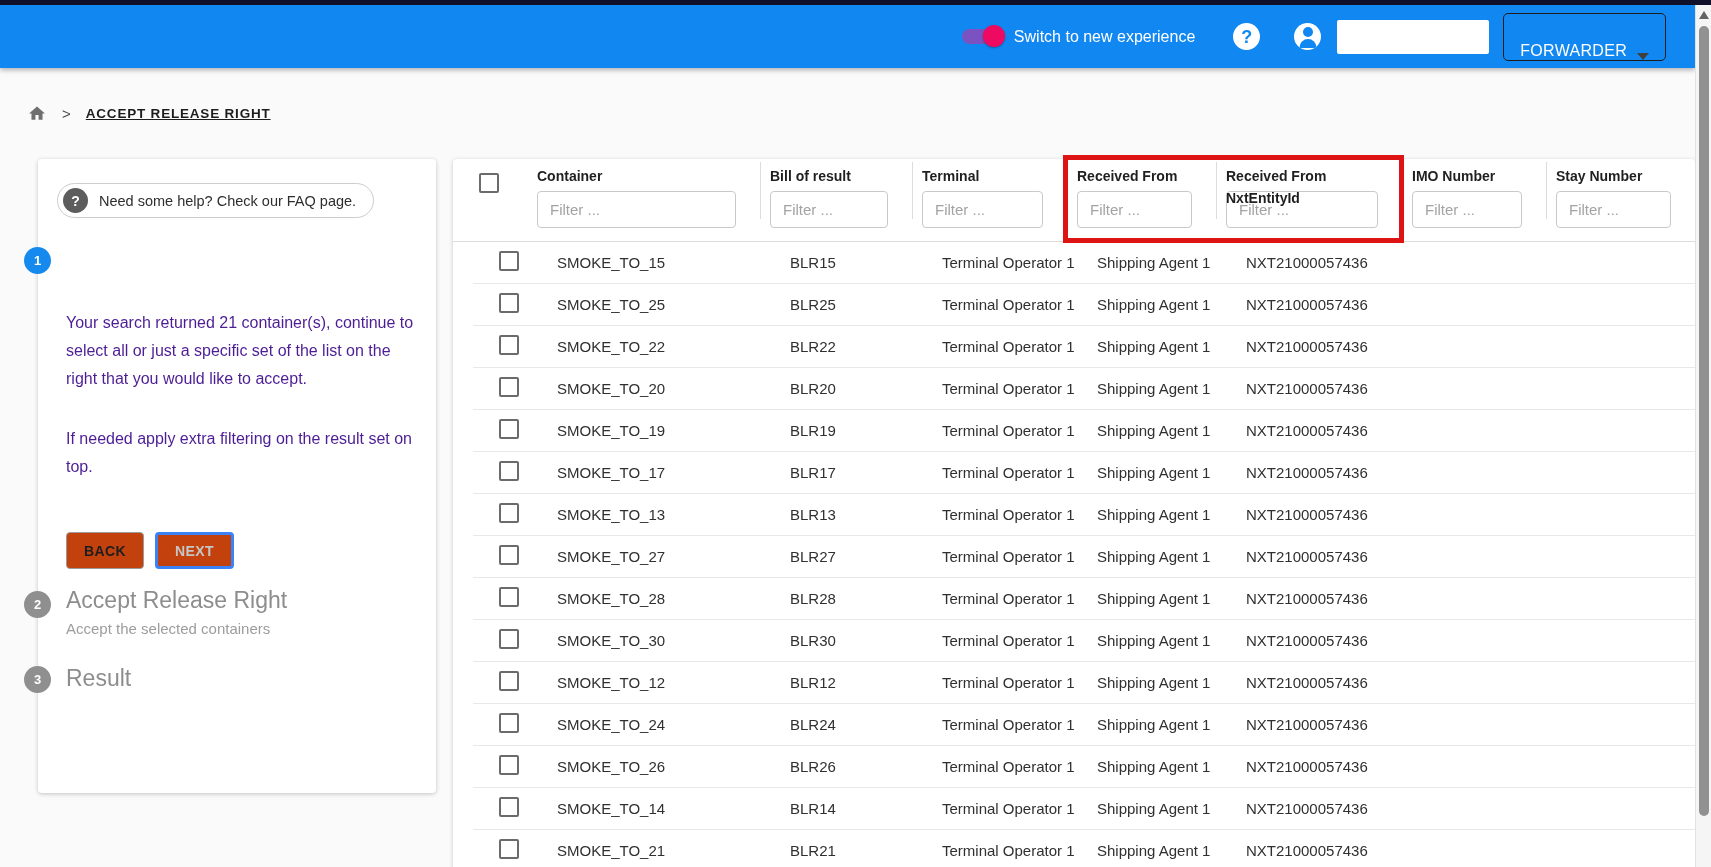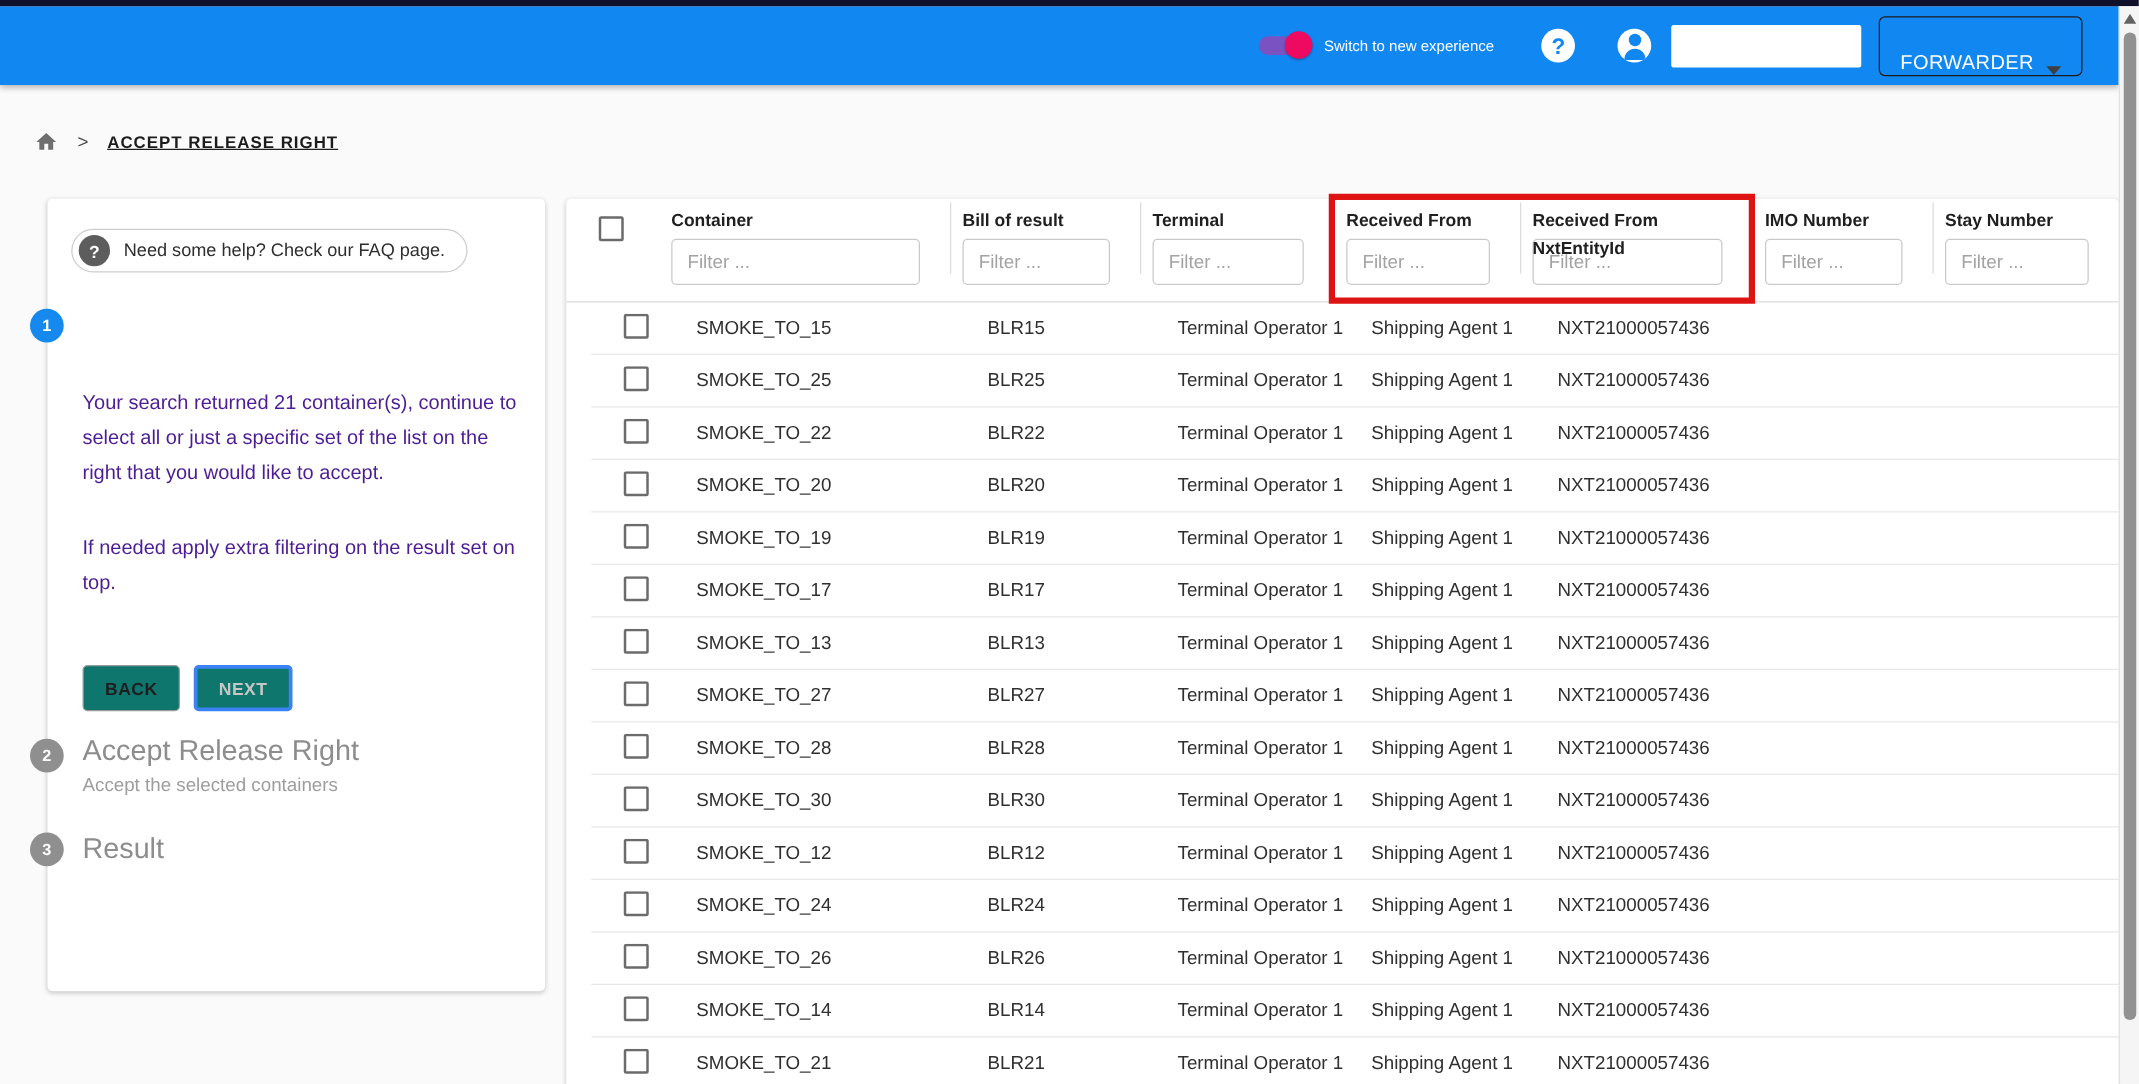--- a/index.html
+++ b/index.html
@@ -7,21 +7,21 @@
               font-family:"Liberation Sans","DejaVu Sans",sans-serif; }
   .top-strip { position:absolute; left:0; top:0; width:1711px; height:5px; background:#10102a; z-index:40; }
 
   
   .appbar { position:absolute; left:0; top:5px; width:1695px; height:63px; background:#1187f2;
             box-shadow:0 2px 5px rgba(0,0,0,.30); z-index:30;
             display:flex; align-items:center; justify-content:flex-end; gap:0; padding-right:29px; }
   .toggle { position:relative; width:40px; height:15px; border-radius:8px; background:#7b52c1; margin-right:12px; }
   .toggle-thumb { position:absolute; right:-3px; top:-4px; width:22px; height:22px; border-radius:50%;
                   background:#ee0a60; box-shadow:0 1px 2px rgba(0,0,0,.3); }
-  .toggle-label { color:#fff; font-size:12px; margin-right:38px; }
+  .toggle-label { color:#fff; font-size:16px; margin-right:38px; }
   .round-icon { width:27px; height:27px; border-radius:50%; background:#fff; position:relative;
                 display:flex; align-items:center; justify-content:center; }
   .help-icon { margin-right:34px; }
   .help-icon span { color:#1187f2; font-size:18px; font-weight:700; line-height:1; }
   .account-icon { margin-right:16px; overflow:hidden; }
   .account-icon::before { content:""; position:absolute; top:4px; left:50%; transform:translateX(-50%);
                           width:10px; height:10px; border-radius:50%; background:#1187f2; }
   .account-icon::after { content:""; position:absolute; bottom:2px; left:50%; transform:translateX(-50%);
                          width:17px; height:9px; border-radius:9px 9px 0 0; background:#1187f2; }
   .header-input { width:152px; height:34px; background:#fff; border:none; border-radius:2px;
@@ -56,21 +56,21 @@
   .badge { position:absolute; left:-14px; width:27px; height:27px; border-radius:50%; color:#fff;
            font-size:13px; font-weight:700; display:flex; align-items:center; justify-content:center; }
   .badge-active { background:#1589ee; }
   .badge-gray { background:#8f8f8f; }
   .step-1 { position:absolute; left:28px; top:84px; width:352px; }
   .step-1 h1 { font-size:24px; font-weight:400; color:#262626; }
   .step-1 .sub { margin-top:7px; font-size:15px; color:#474747; }
   .wizard-copy { position:absolute; left:28px; top:150px; width:350px; font-size:16px; color:#4c1d95; line-height:28px; }
   .wizard-copy p + p { margin-top:32px; }
   .wizard-buttons { position:absolute; left:28px; top:373px; display:flex; gap:11px; }
-  .btn { height:37px; padding:0 17px; border-radius:4px; background:#0f766e; font-size:14px; font-weight:700;
+  .btn { height:37px; padding:0 17px; border-radius:4px; background:#c2410c; font-size:14px; font-weight:700;
          letter-spacing:.4px; font-family:inherit; cursor:pointer; }
   .btn-back { border:1px solid #9b9b9b; color:#1e1e1e; }
   .btn-next { border:3px solid #3b82f6; color:#c6c6c6; cursor:default; }
   .step-2 { position:absolute; left:28px; top:428px; width:352px; }
   .step-2 h2, .step-3 h2 { font-size:23px; font-weight:400; color:#8d8d8d; }
   .step-2 .sub { margin-top:6px; font-size:15px; color:#9d9d9d; }
   .step-3 { position:absolute; left:28px; top:506px; width:352px; }
   .b1 { top:88px; } .b2 { top:432px; } .b3 { top:507px; }
 
   

